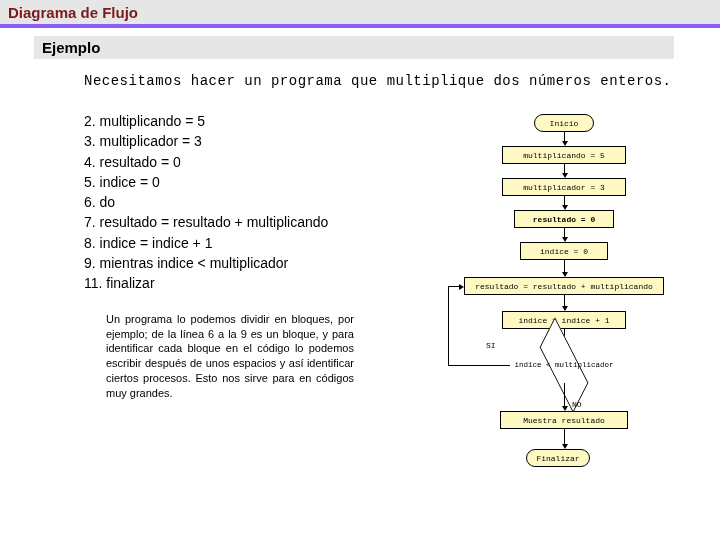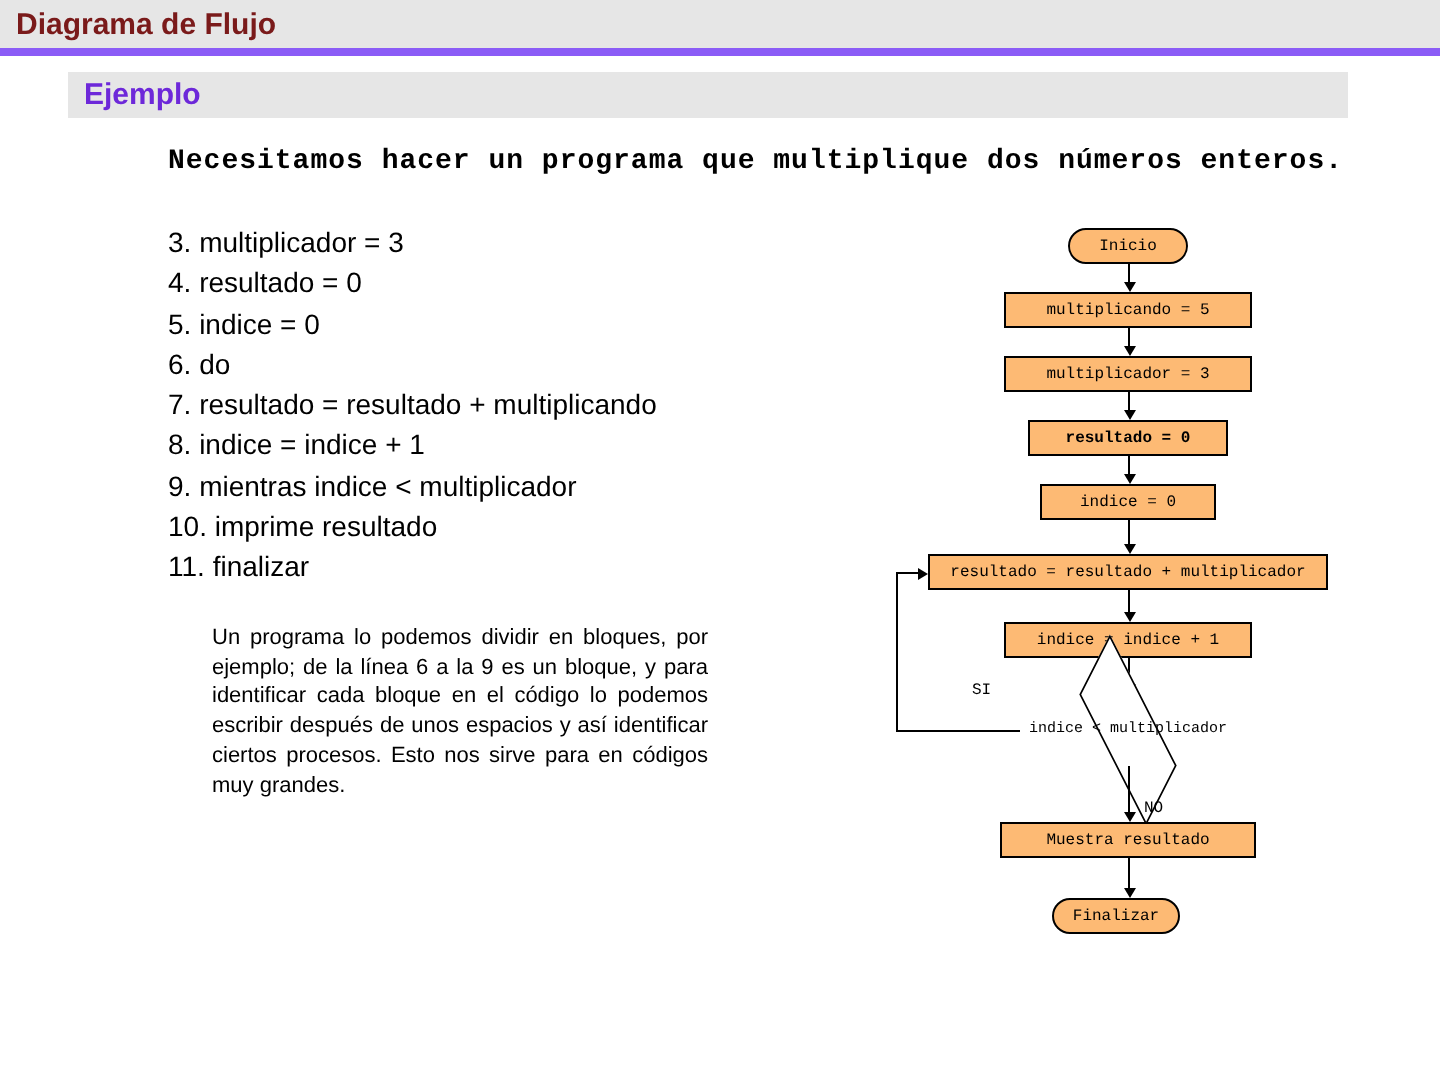--- a/index.html
+++ b/index.html
@@ -21,31 +21,30 @@
     font-weight: bold;
     color: #7a1a1a;
   }
   .subtitle-bar {
     margin: 8px 0 0 34px;
     width: 640px;
     background: #e6e6e6;
     padding: 3px 8px;
     font-size: 15px;
     font-weight: bold;
-    color: #6d28d9;
+    color: #000000;
   }
   .problem {
     margin: 14px 0 0 84px;
     width: 590px;
     font-family: "Courier New", monospace;
     font-size: 14px;
     letter-spacing: 0.5px;
     text-align: justify;
     text-justify: inter-word;
-    font-weight: bold;
   }
   .steps {
     margin: 22px 0 0 84px;
     font-size: 14px;
     line-height: 1.45;
   }
   .note {
     margin: 18px 0 0 106px;
     width: 248px;
     font-size: 11px;
@@ -58,21 +57,21 @@
     left: 434px;
     top: 114px;
     width: 270px;
     height: 420px;
     font-family: "Courier New", monospace;
     font-size: 8px;
     color: #000;
   }
   .node {
     position: absolute;
-    background: #fdba74;
+    background: #fef9c3;
     border: 1px solid #000;
     display: flex;
     align-items: center;
     justify-content: center;
     text-align: center;
     white-space: nowrap;
   }
   .term { border-radius: 10px; height: 18px; }
   .proc { height: 18px; }
   .arrow {
@@ -122,28 +121,28 @@
 </style>
 </head>
 <body>
 
 <div class="title-bar">Diagrama de Flujo</div>
 <div class="subtitle-bar">Ejemplo</div>
 
 <div class="problem">Necesitamos hacer un programa que multiplique dos números enteros.</div>
 
 <div class="steps">
+  <div>2. multiplicando = 5</div>
   <div>3. multiplicador = 3</div>
   <div>4. resultado = 0</div>
   <div>5. indice = 0</div>
   <div>6. do</div>
   <div>7. resultado = resultado + multiplicando</div>
   <div>8. indice = indice + 1</div>
   <div>9. mientras indice &lt; multiplicador</div>
-  <div>10. imprime resultado</div>
   <div>11. finalizar</div>
 </div>
 
 <div class="note">Un programa lo podemos dividir en bloques, por ejemplo; de la línea 6 a la 9 es un bloque, y para identificar cada bloque en el código lo podemos escribir después de unos espacios y así identificar ciertos procesos. Esto nos sirve para en códigos muy grandes.</div>
 
 <div class="flow">
 
   <div class="node term" style="left:100px; top:0; width:60px;">Inicio</div>
   <div class="arrow" style="left:130px; top:18px; width:1px; height:10px;"></div>
   <div class="ah-down" style="left:127.5px; top:27px;"></div>
@@ -157,21 +156,21 @@
   <div class="ah-down" style="left:127.5px; top:91px;"></div>
 
   <div class="node proc" style="left:80px; top:96px; width:100px;font-weight:bold;">resultado = 0</div>
   <div class="arrow" style="left:130px; top:114px; width:1px; height:10px;"></div>
   <div class="ah-down" style="left:127.5px; top:123px;"></div>
 
   <div class="node proc" style="left:86px; top:128px; width:88px;">indice = 0</div>
   <div class="arrow" style="left:130px; top:146px; width:1px; height:13px;"></div>
   <div class="ah-down" style="left:127.5px; top:158px;"></div>
 
-  <div class="node proc" style="left:30px; top:163px; width:200px;">resultado = resultado + multiplicador</div>
+  <div class="node proc" style="left:30px; top:163px; width:200px;">resultado = resultado + multiplicando</div>
   <div class="arrow" style="left:130px; top:181px; width:1px; height:12px;"></div>
   <div class="ah-down" style="left:127.5px; top:192px;"></div>
 
   <div class="node proc" style="left:68px; top:197px; width:124px;">indice = indice + 1</div>
   <div class="arrow" style="left:130px; top:215px; width:1px; height:14px;"></div>
   <div class="ah-down" style="left:127.5px; top:228px;"></div>
 
   <div class="diamond-wrap" style="left:75px; top:233px;">
     <div class="diamond"></div>
     <div class="diamond-label">indice &lt; multiplicador</div>

